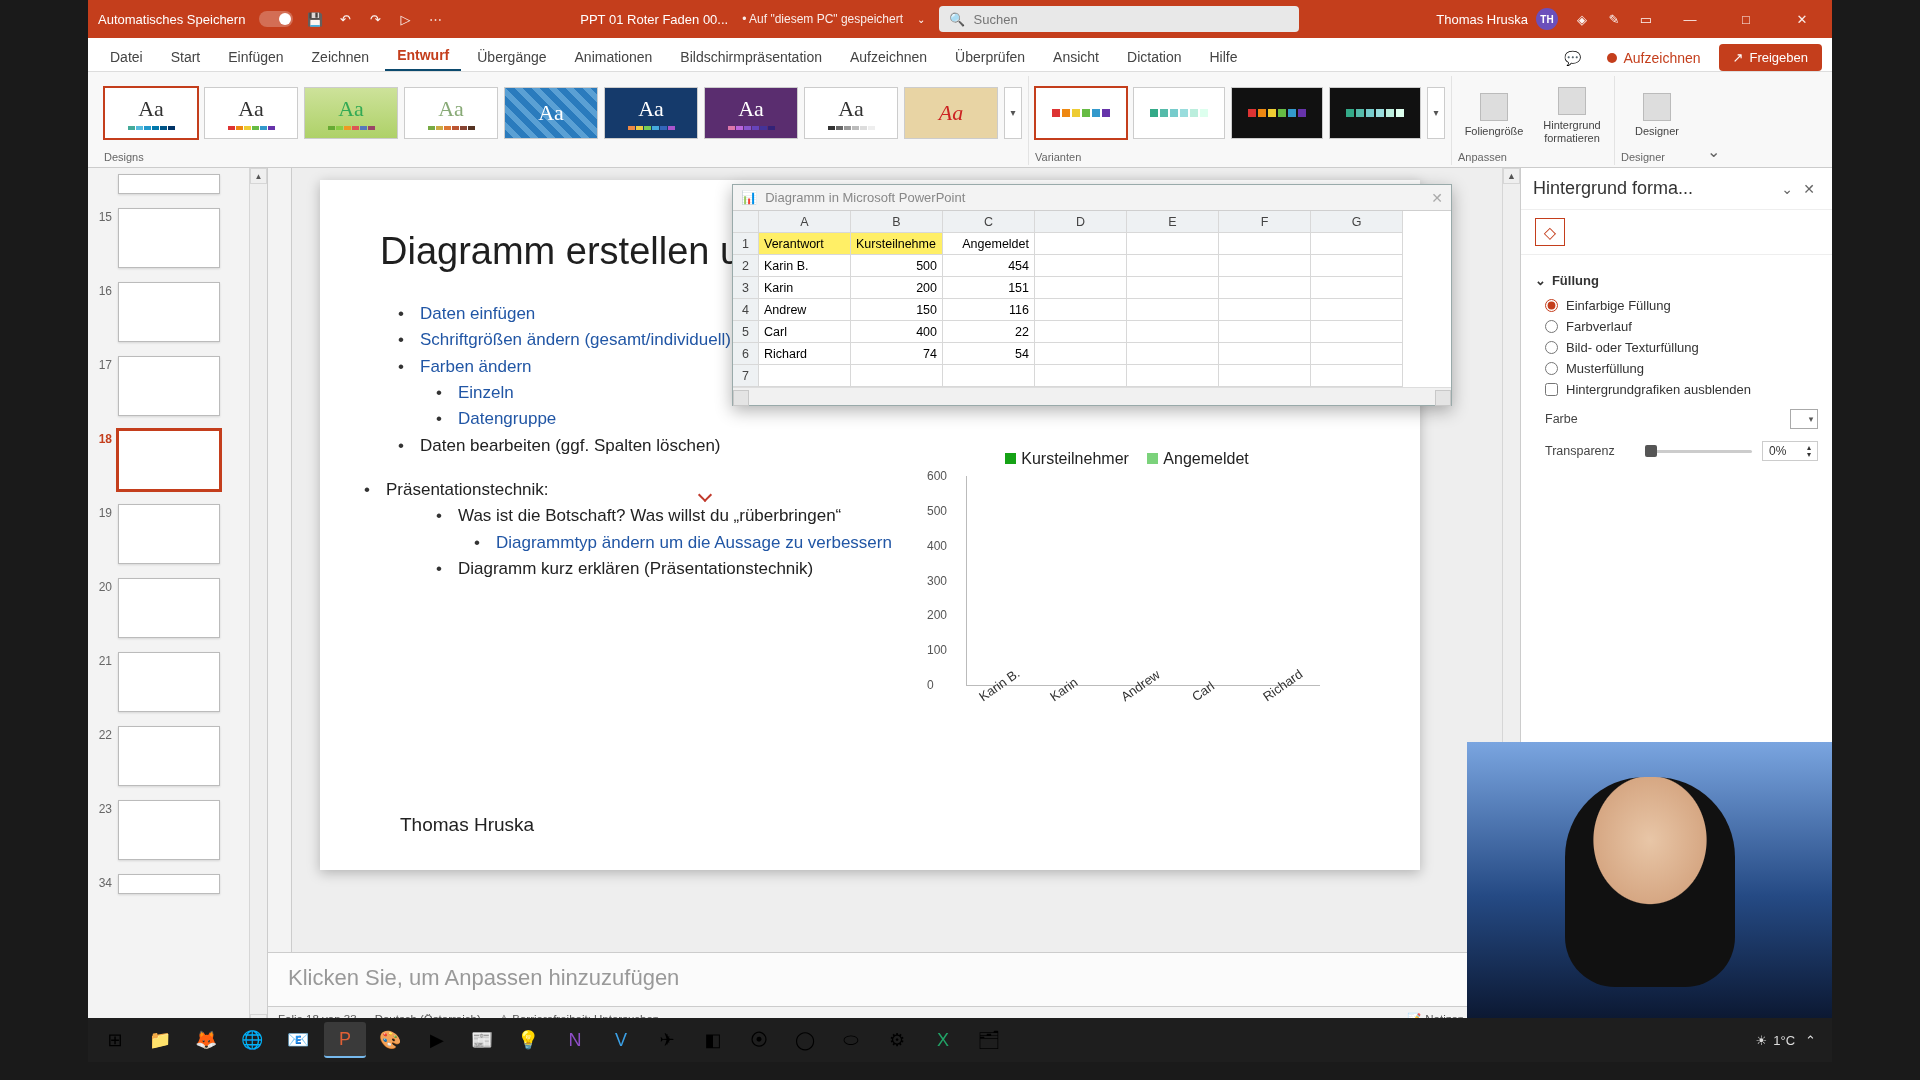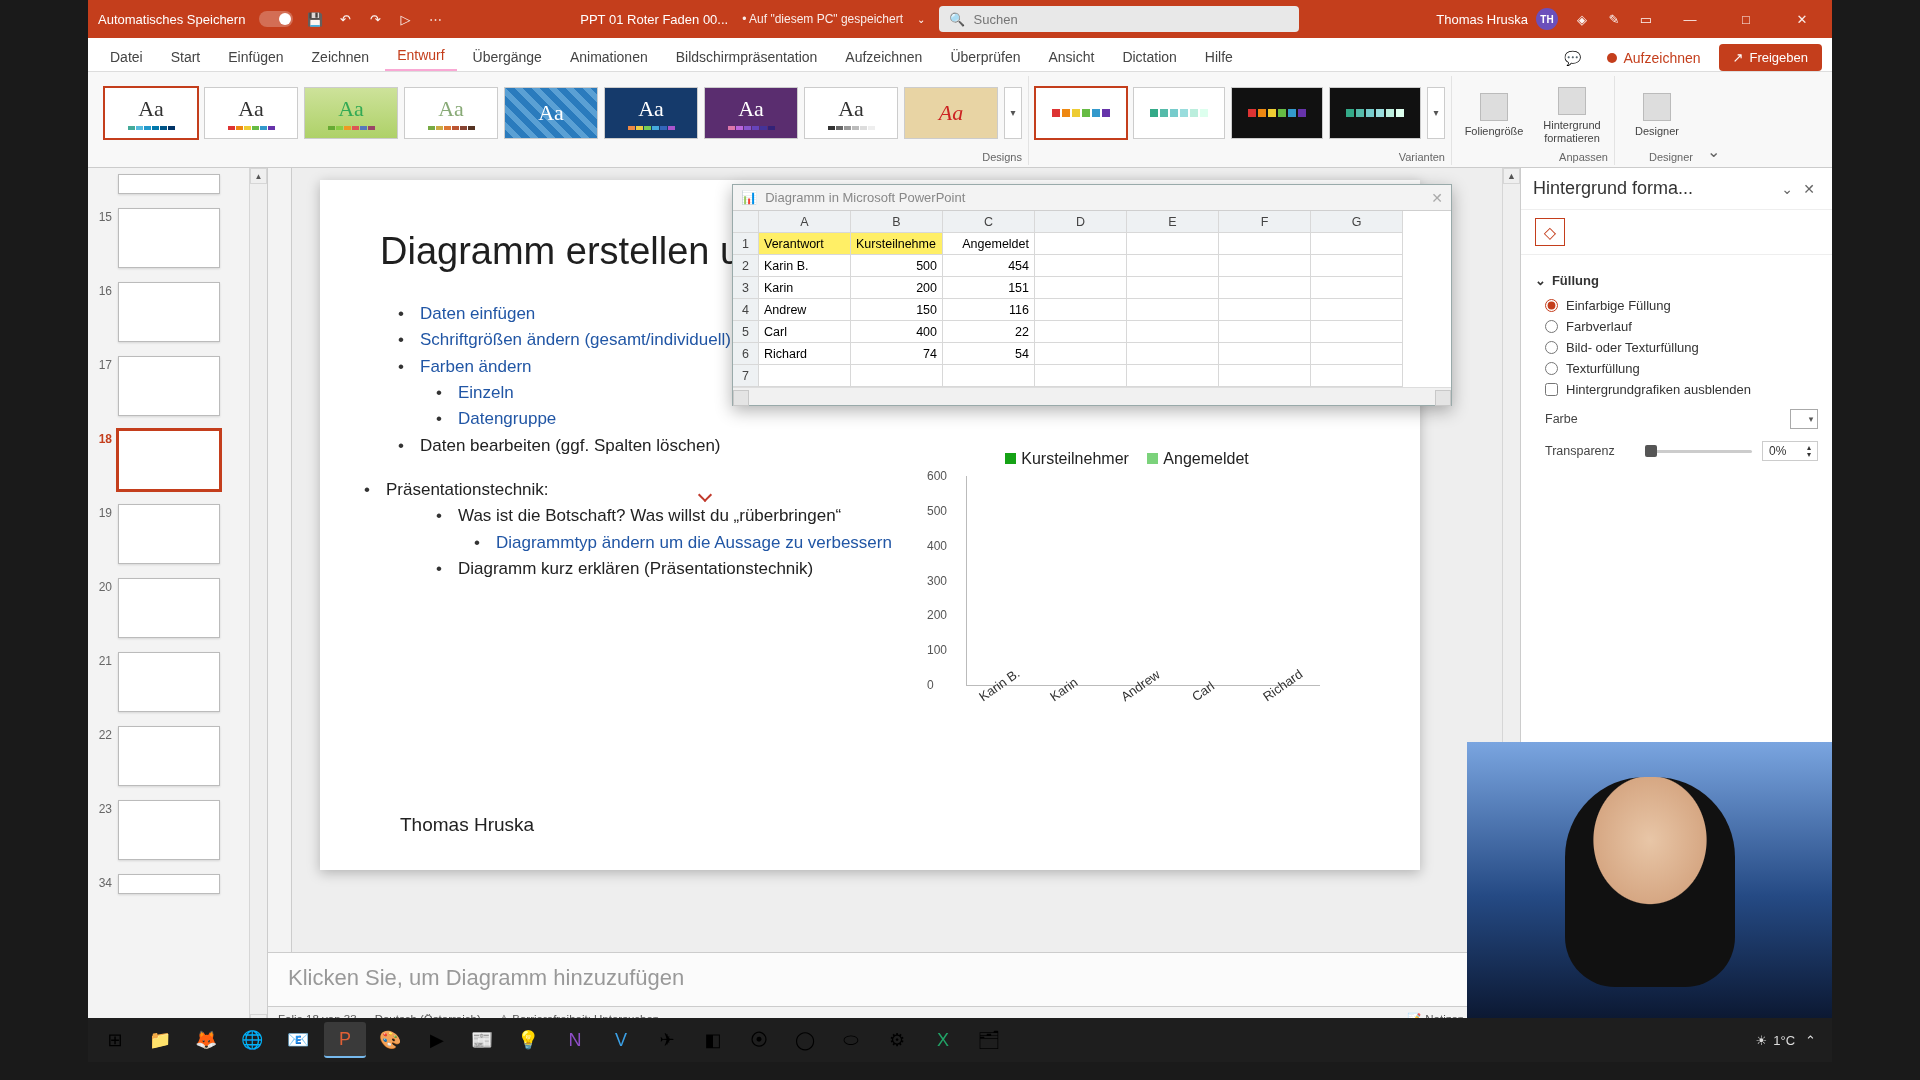--- a/index.html
+++ b/index.html
@@ -17,29 +17,29 @@
 .title-icn { width:16px; height:16px; display:inline-flex; align-items:center; justify-content:center; opacity:.95; }
 .search-box { display:flex; align-items:center; background:#e8e8e8; border-radius:4px; height:26px; width:360px; color:#555; padding:0 10px; gap:8px; }
 .search-box input { border:none; background:transparent; outline:none; font-size:13px; flex:1; color:#333; }
 .user-chip { display:flex; align-items:center; gap:8px; }
 .avatar { width:22px; height:22px; border-radius:50%; background:#6b4fbb; color:#fff; display:flex; align-items:center; justify-content:center; font-size:10px; font-weight:600; }
 .win-btn { width:40px; height:38px; display:flex; align-items:center; justify-content:center; opacity:.9; }
 
 
 .ribbon-tabs { height:34px; background:#fff; display:flex; align-items:flex-end; padding:0 10px; border-bottom:1px solid #ddd; font-size:14px; color:#444; gap:4px; }
 .ribbon-tab { padding:6px 12px; cursor:pointer; }
-.ribbon-tab.active { color:#c43e1c; border-bottom:2px solid #f9a8d4; font-weight:400; }
+.ribbon-tab.active { color:#c43e1c; border-bottom:2px solid #0c4a6e; font-weight:700; }
 .ribbon-right { margin-left:auto; display:flex; align-items:center; gap:8px; }
 .record-btn { display:flex; align-items:center; gap:6px; color:#c43e1c; padding:4px 10px; }
 .record-dot { width:10px; height:10px; border-radius:50%; background:#c43e1c; }
 .share-btn { background:#c43e1c; color:#fff; padding:6px 14px; border-radius:4px; display:flex; align-items:center; gap:6px; font-size:13px; }
 
 
 .ribbon { height:96px; background:#f8f8f8; border-bottom:1px solid #ccc; display:flex; padding:4px 10px 2px; }
-.rib-group { display:flex; flex-direction:column; align-items:flex-end; padding:0 6px; border-right:1px solid #e3e3e3; }
+.rib-group { display:flex; flex-direction:column; align-items:flex-start; padding:0 6px; border-right:1px solid #e3e3e3; }
 .rib-row { display:flex; gap:6px; flex:1; align-items:center; }
 .rib-label { font-size:11px; color:#666; padding:2px 0; }
 .theme-thumb { width:94px; height:52px; border:1px solid #ccc; background:#fff; display:flex; flex-direction:column; align-items:center; justify-content:center; font-family: Georgia, serif; font-size:22px; color:#333; position:relative; }
 .theme-thumb .swatch { display:flex; gap:1px; margin-top:4px; }
 .theme-thumb .swatch span { width:7px; height:4px; }
 .theme-thumb.sel { outline:2px solid #c43e1c; outline-offset:-1px; }
 .variant-thumb { width:92px; height:52px; border:1px solid #ccc; background:#fff; display:flex; align-items:center; justify-content:center; }
 .variant-thumb.sel { outline:2px solid #c43e1c; outline-offset:-1px; }
 .variant-thumb .sw { display:flex; gap:2px; }
 .variant-thumb .sw span { width:8px; height:8px; }
@@ -552,21 +552,21 @@
                 <div></div>
               </div>
             <div class="ds-hscroll"></div>
           </div>
 
           <div class="stage-vscroll">
             <div class="arrow">▲</div>
           </div>
         </div>
       </div>
-      <div class="notes">Klicken Sie, um Diagramm hinzuzufügen</div>
+      <div class="notes">Klicken Sie, um Anpassen hinzuzufügen</div>
       <div class="statusbar">
         <span>Folie 18 von 33</span>
         <span>Deutsch (Österreich)</span>
         <span>⚠ <span>Barrierefreiheit: Untersuchen</span></span>
         <div class="right">
           <span>📝 <span>Notizen</span></span>
           <span>▦</span>
           <span>▤</span>
         </div>
       </div>
@@ -593,21 +593,21 @@
         <label class="fp-opt">
             <input type="radio" name="fill" style="">
             <span>Farbverlauf</span>
           </label>
         <label class="fp-opt">
             <input type="radio" name="fill" style="">
             <span>Bild- oder Texturfüllung</span>
           </label>
         <label class="fp-opt">
             <input type="radio" name="fill" style="">
-            <span>Texturfüllung</span>
+            <span>Musterfüllung</span>
           </label>
         <label class="fp-opt">
             <input type="checkbox" style="">
             <span>Hintergrundgrafiken ausblenden</span>
           </label>
         <div class="fp-row">
           <span class="lbl">Farbe</span>
           <span class="color-chip"></span>
         </div>
         <div class="fp-row">

